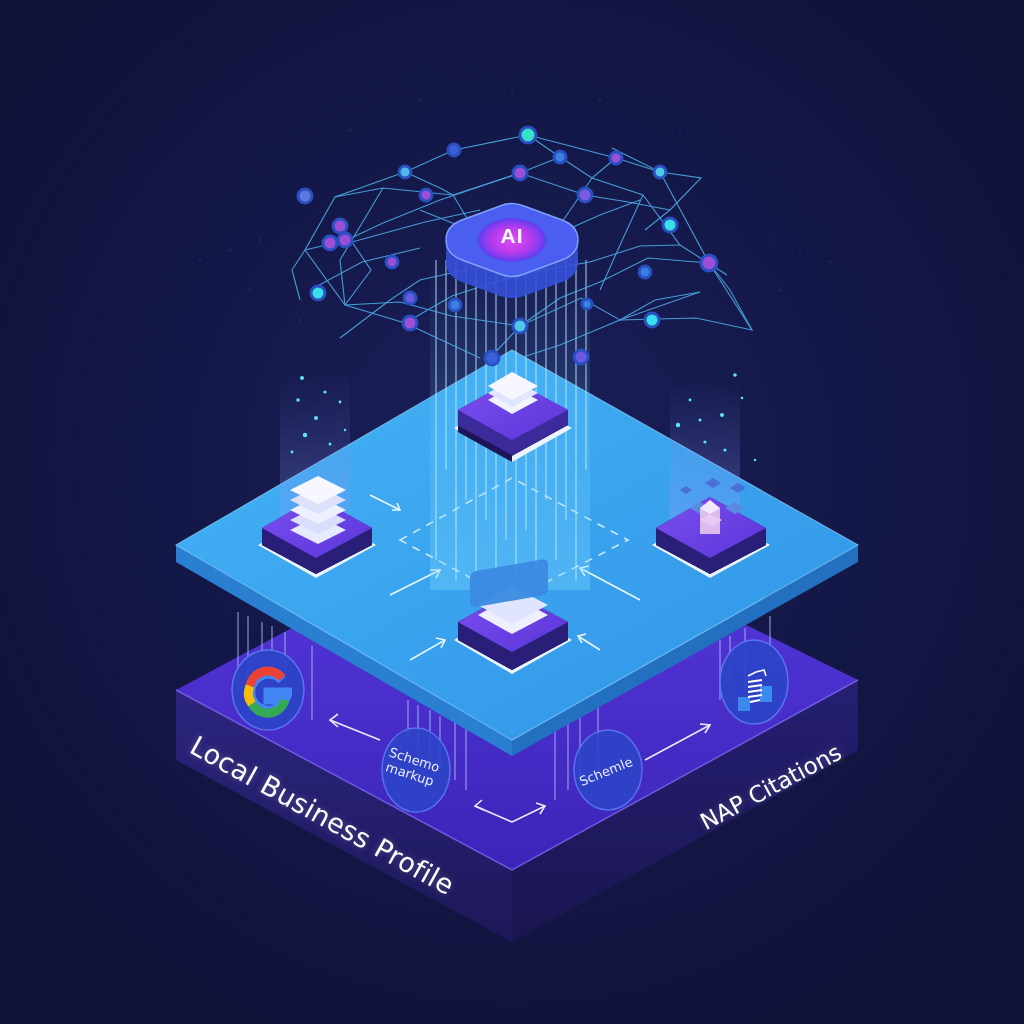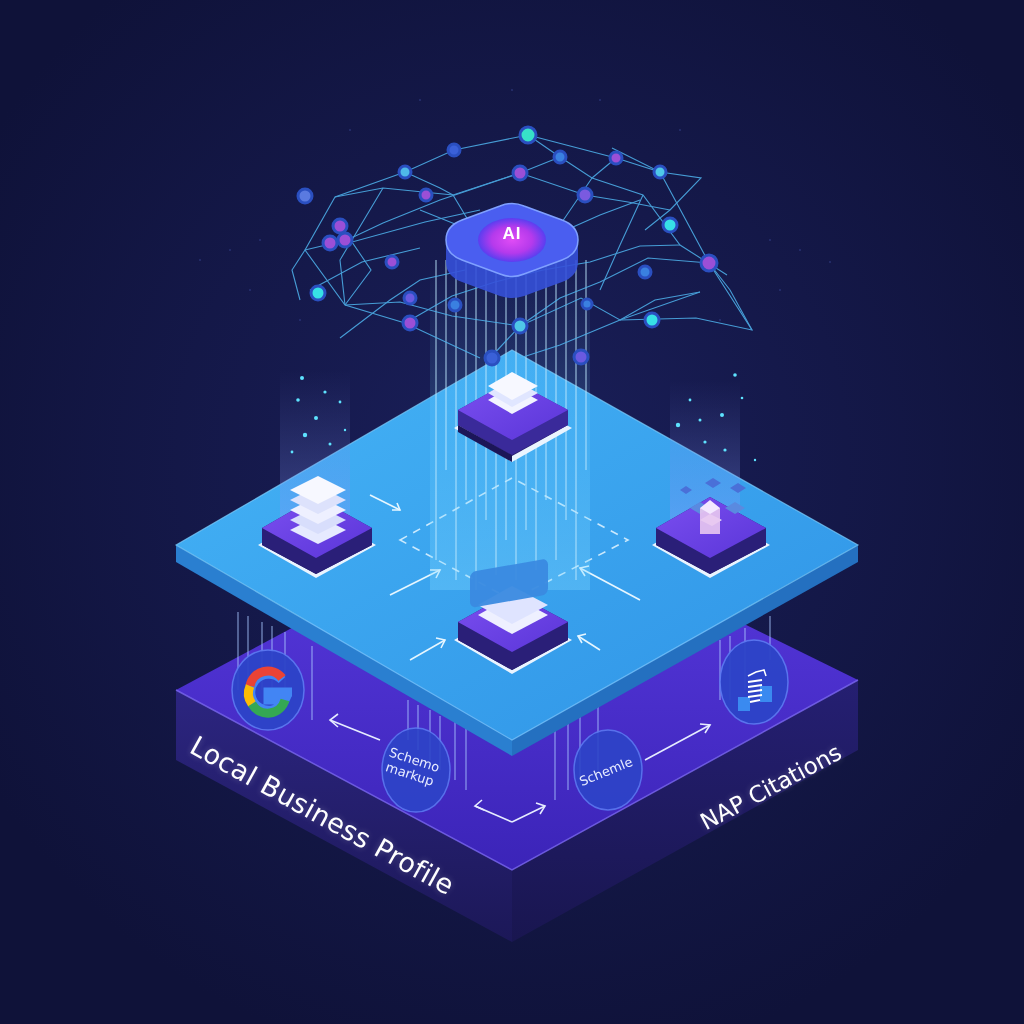--- a/index.html
+++ b/index.html
@@ -22,21 +22,21 @@
   .lbl-right {
     left:696px; top:812px; font-size:23px;
     transform:rotate(-28deg); text-shadow:0 0 6px rgba(255,255,255,0.25);
   }
   .disc-text {
     position:absolute; color:#e8ecff; font-family:"DejaVu Sans", sans-serif;
     font-size:13px; line-height:15px; text-align:center; white-space:nowrap;
   }
   .ai-text {
     position:absolute; left:489px; top:224px; width:46px; text-align:center;
-    color:#fff; font-size:17px; font-weight:bold; letter-spacing:1px;
+    color:#fff; font-size:21px; font-weight:bold; letter-spacing:1px;
     font-family:"Liberation Sans", sans-serif;
   }
 </style>
 </head>
 <body>
 
 <div class="stage">
 
 <svg width="1024" height="1024" viewBox="0 0 1024 1024">
   <defs>

